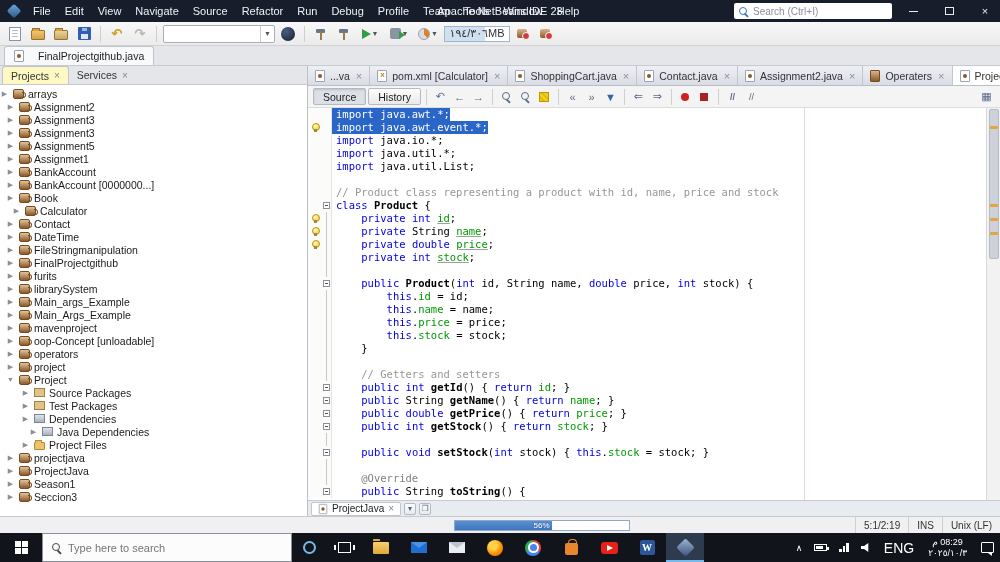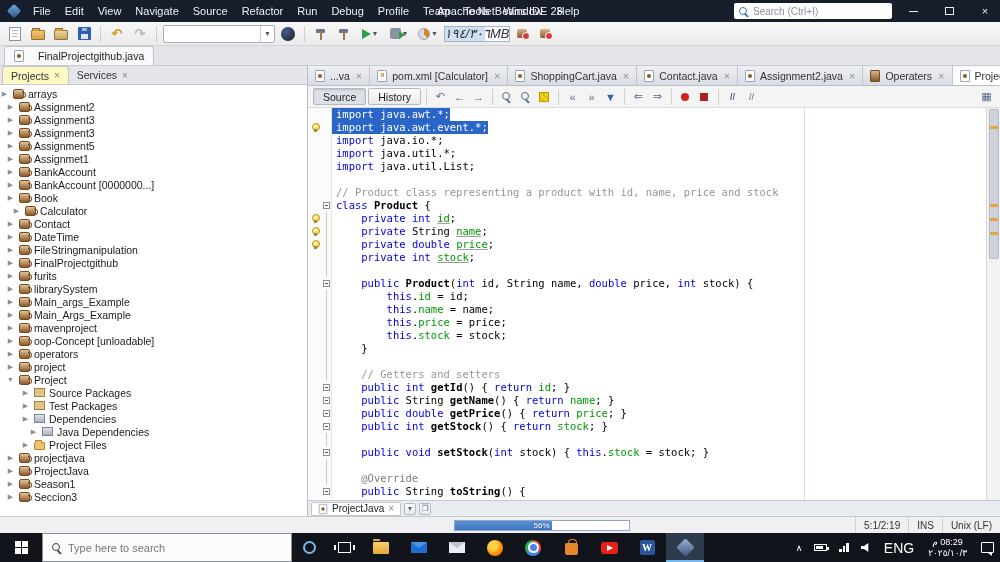--- a/index.html
+++ b/index.html
@@ -39,21 +39,21 @@
   .cfg-combo .dd { margin-left:auto; width:14px; height:100%; border-left:1px solid #c9ccd4; color:#555; font-size:7px; display:flex; align-items:center; justify-content:center; }
   .globe { width:14px; height:14px; border-radius:50%; background:radial-gradient(circle at 35% 30%, #4a5e80, #141c2e); }
   .hammer { position:relative; width:15px; height:14px; }
   .hammer::before { content:""; position:absolute; top:2px; left:2px; width:9px; height:4px; background:#6b7685; border-radius:1px; }
   .hammer::after { content:""; position:absolute; top:5px; left:6px; width:2px; height:8px; background:#a07a4a; }
   .play-tri { width:0; height:0; border-left:9px solid #2f9e44; border-top:5.5px solid transparent; border-bottom:5.5px solid transparent; }
   .dbg-ic { width:11px; height:11px; background:#8a94a5; border-radius:2px; position:relative; }
   .dbg-ic::after { content:""; position:absolute; right:-4px; bottom:0; width:0; height:0; border-left:6px solid #2f9e44; border-top:4px solid transparent; border-bottom:4px solid transparent; }
   .prof-ic { width:12px; height:12px; border-radius:50%; background:conic-gradient(#e67e22 0 40%, #d8dde5 40% 100%); border:1px solid #9aa2af; }
   .mini-dd { font-size:7px; color:#555; margin-left:1px; }
-  .mem-box { width:66px; height:16px; border:1px solid #9fb6cf; background:linear-gradient(to right,#cfe0f0 0 62%, #fff 62%); font-size:13px; display:flex; align-items:center; justify-content:center; color:#333;font-style:italic; }
+  .mem-box { width:66px; height:16px; border:1px solid #9fb6cf; background:linear-gradient(to right,#cfe0f0 0 62%, #fff 62%); font-size:11px; display:flex; align-items:center; justify-content:center; color:#333; }
   .cup-dot { width:14px; height:13px; position:relative; }
   .cup-dot::before { content:""; position:absolute; left:1px; top:2px; width:10px; height:9px; background:linear-gradient(#d9b38c,#8a5a2b); border-radius:2px; }
   .cup-dot::after { content:""; position:absolute; right:0; bottom:0; width:6px; height:6px; background:#d43a3a; border-radius:50%; border:1px solid #fff; }
 
   
   .doctab-row { height:20px; flex:0 0 20px; background:#e4e6ea; border-bottom:1px solid #c6cad2; display:flex; align-items:flex-end; padding-left:4px; }
   .doctab { height:19px; background:#f8f9fb; border:1px solid #bfc4cd; border-bottom:none; border-radius:3px 3px 0 0; display:flex; align-items:center; gap:14px; padding:8px 9px; font-size:10.5px; color:#222; }
 
   
   .ficon { width:10px; height:12px; background:#fff; border:1px solid #9aa4b5; border-radius:1px; position:relative; display:inline-block; flex:0 0 10px; }

